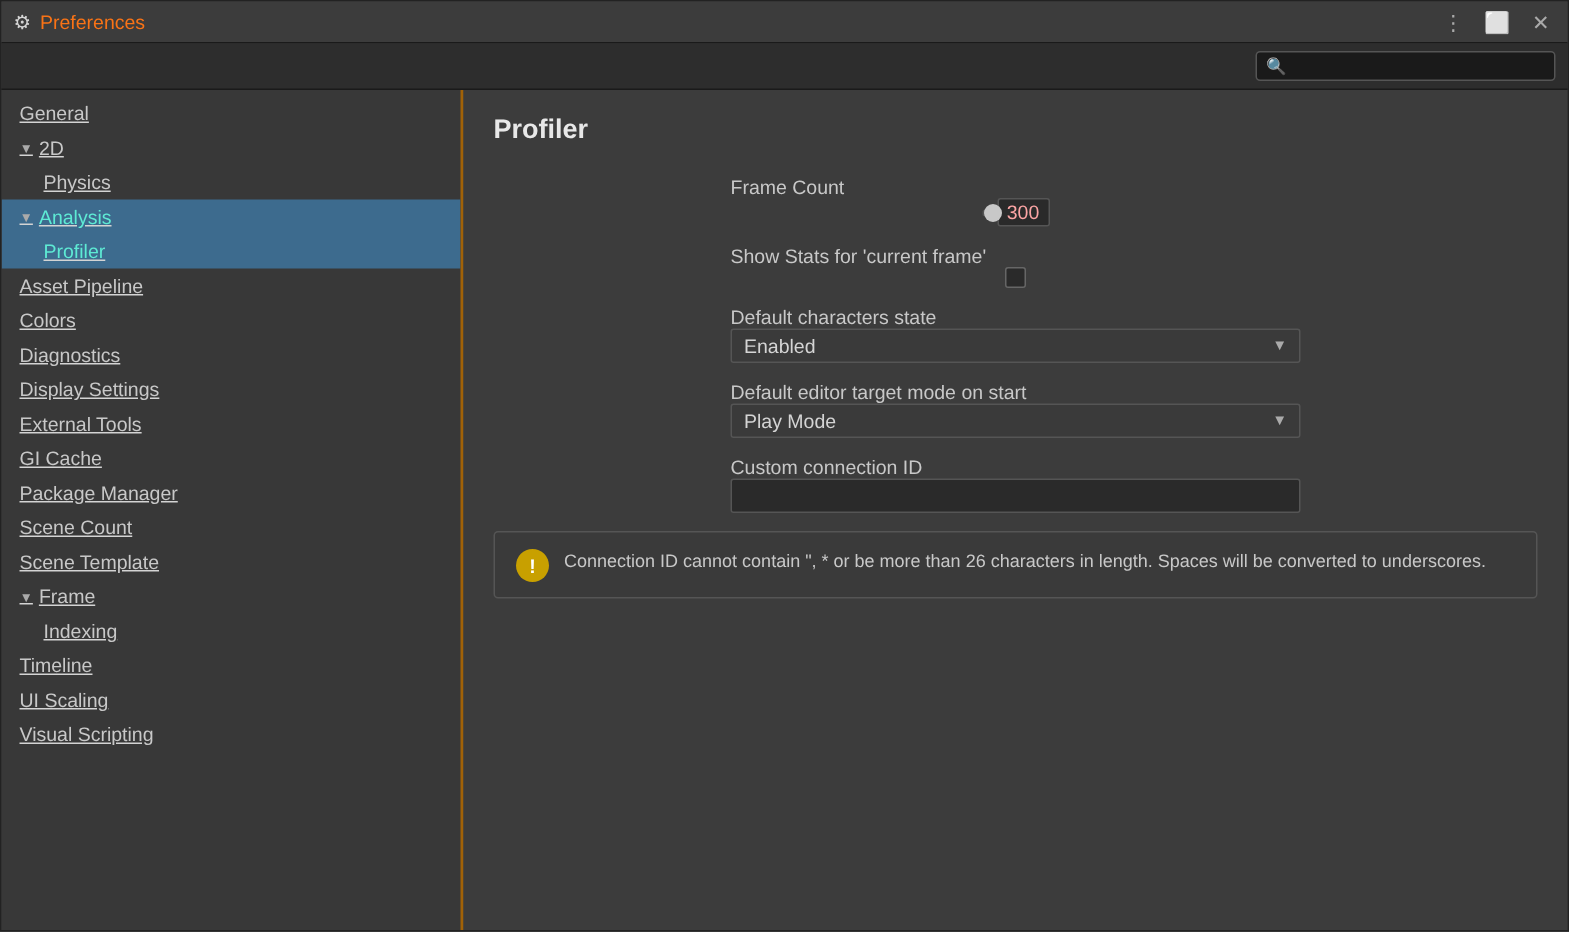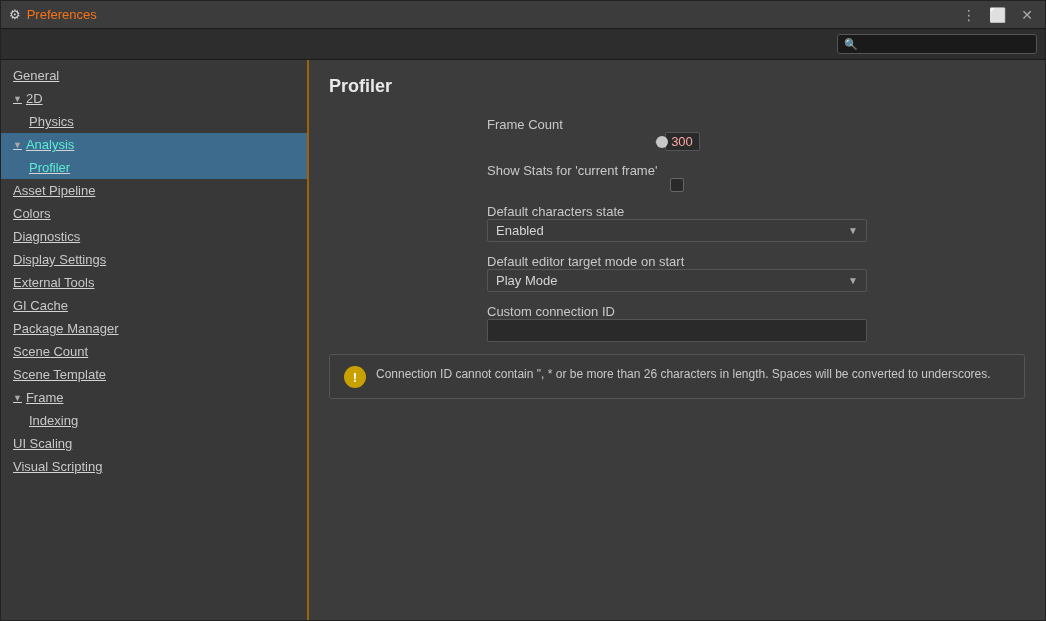--- a/index.html
+++ b/index.html
@@ -350,20 +350,23 @@
 
       <div class="sidebar-item">
         <span class="triangle down"></span>
         <span>Frame</span>
       </div>
 
       <div class="sidebar-item child">
         <span>Indexing</span>
       </div>
 
+      <div class="sidebar-item">
+        <span>Timeline</span>
+      </div>
 
       <div class="sidebar-item">
         <span>UI Scaling</span>
       </div>
 
       <div class="sidebar-item">
         <span>Visual Scripting</span>
       </div>
     </div>
 

